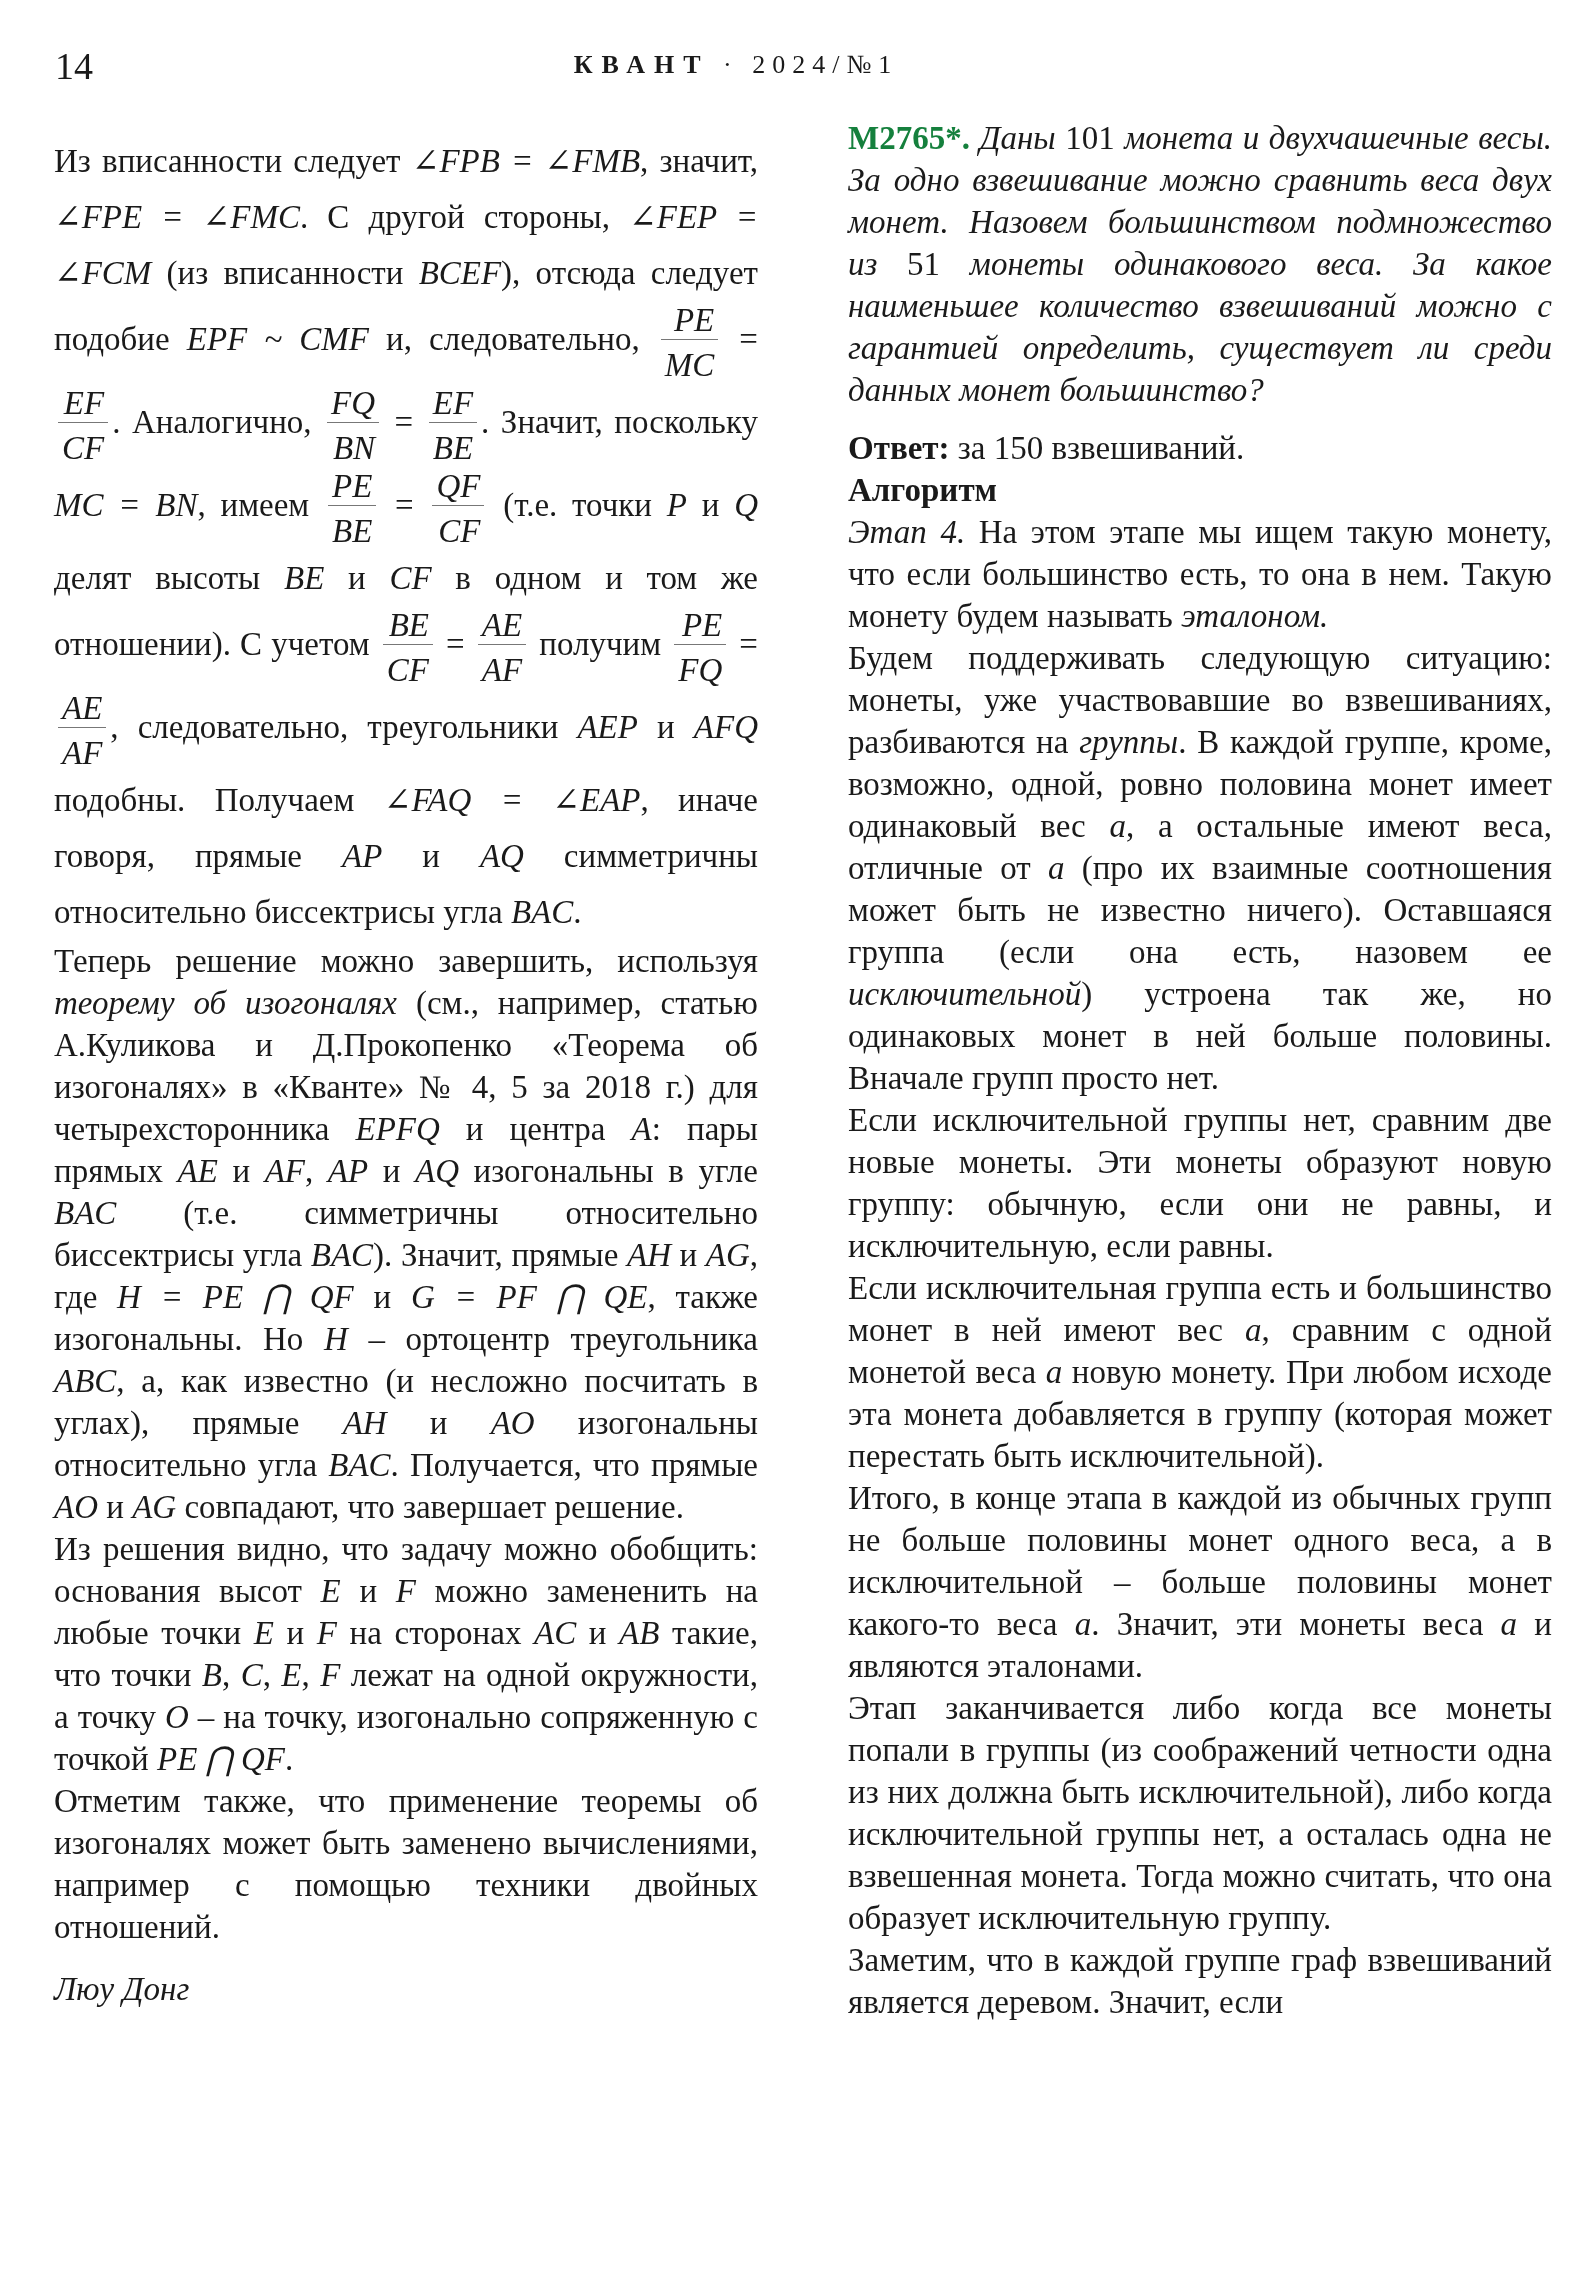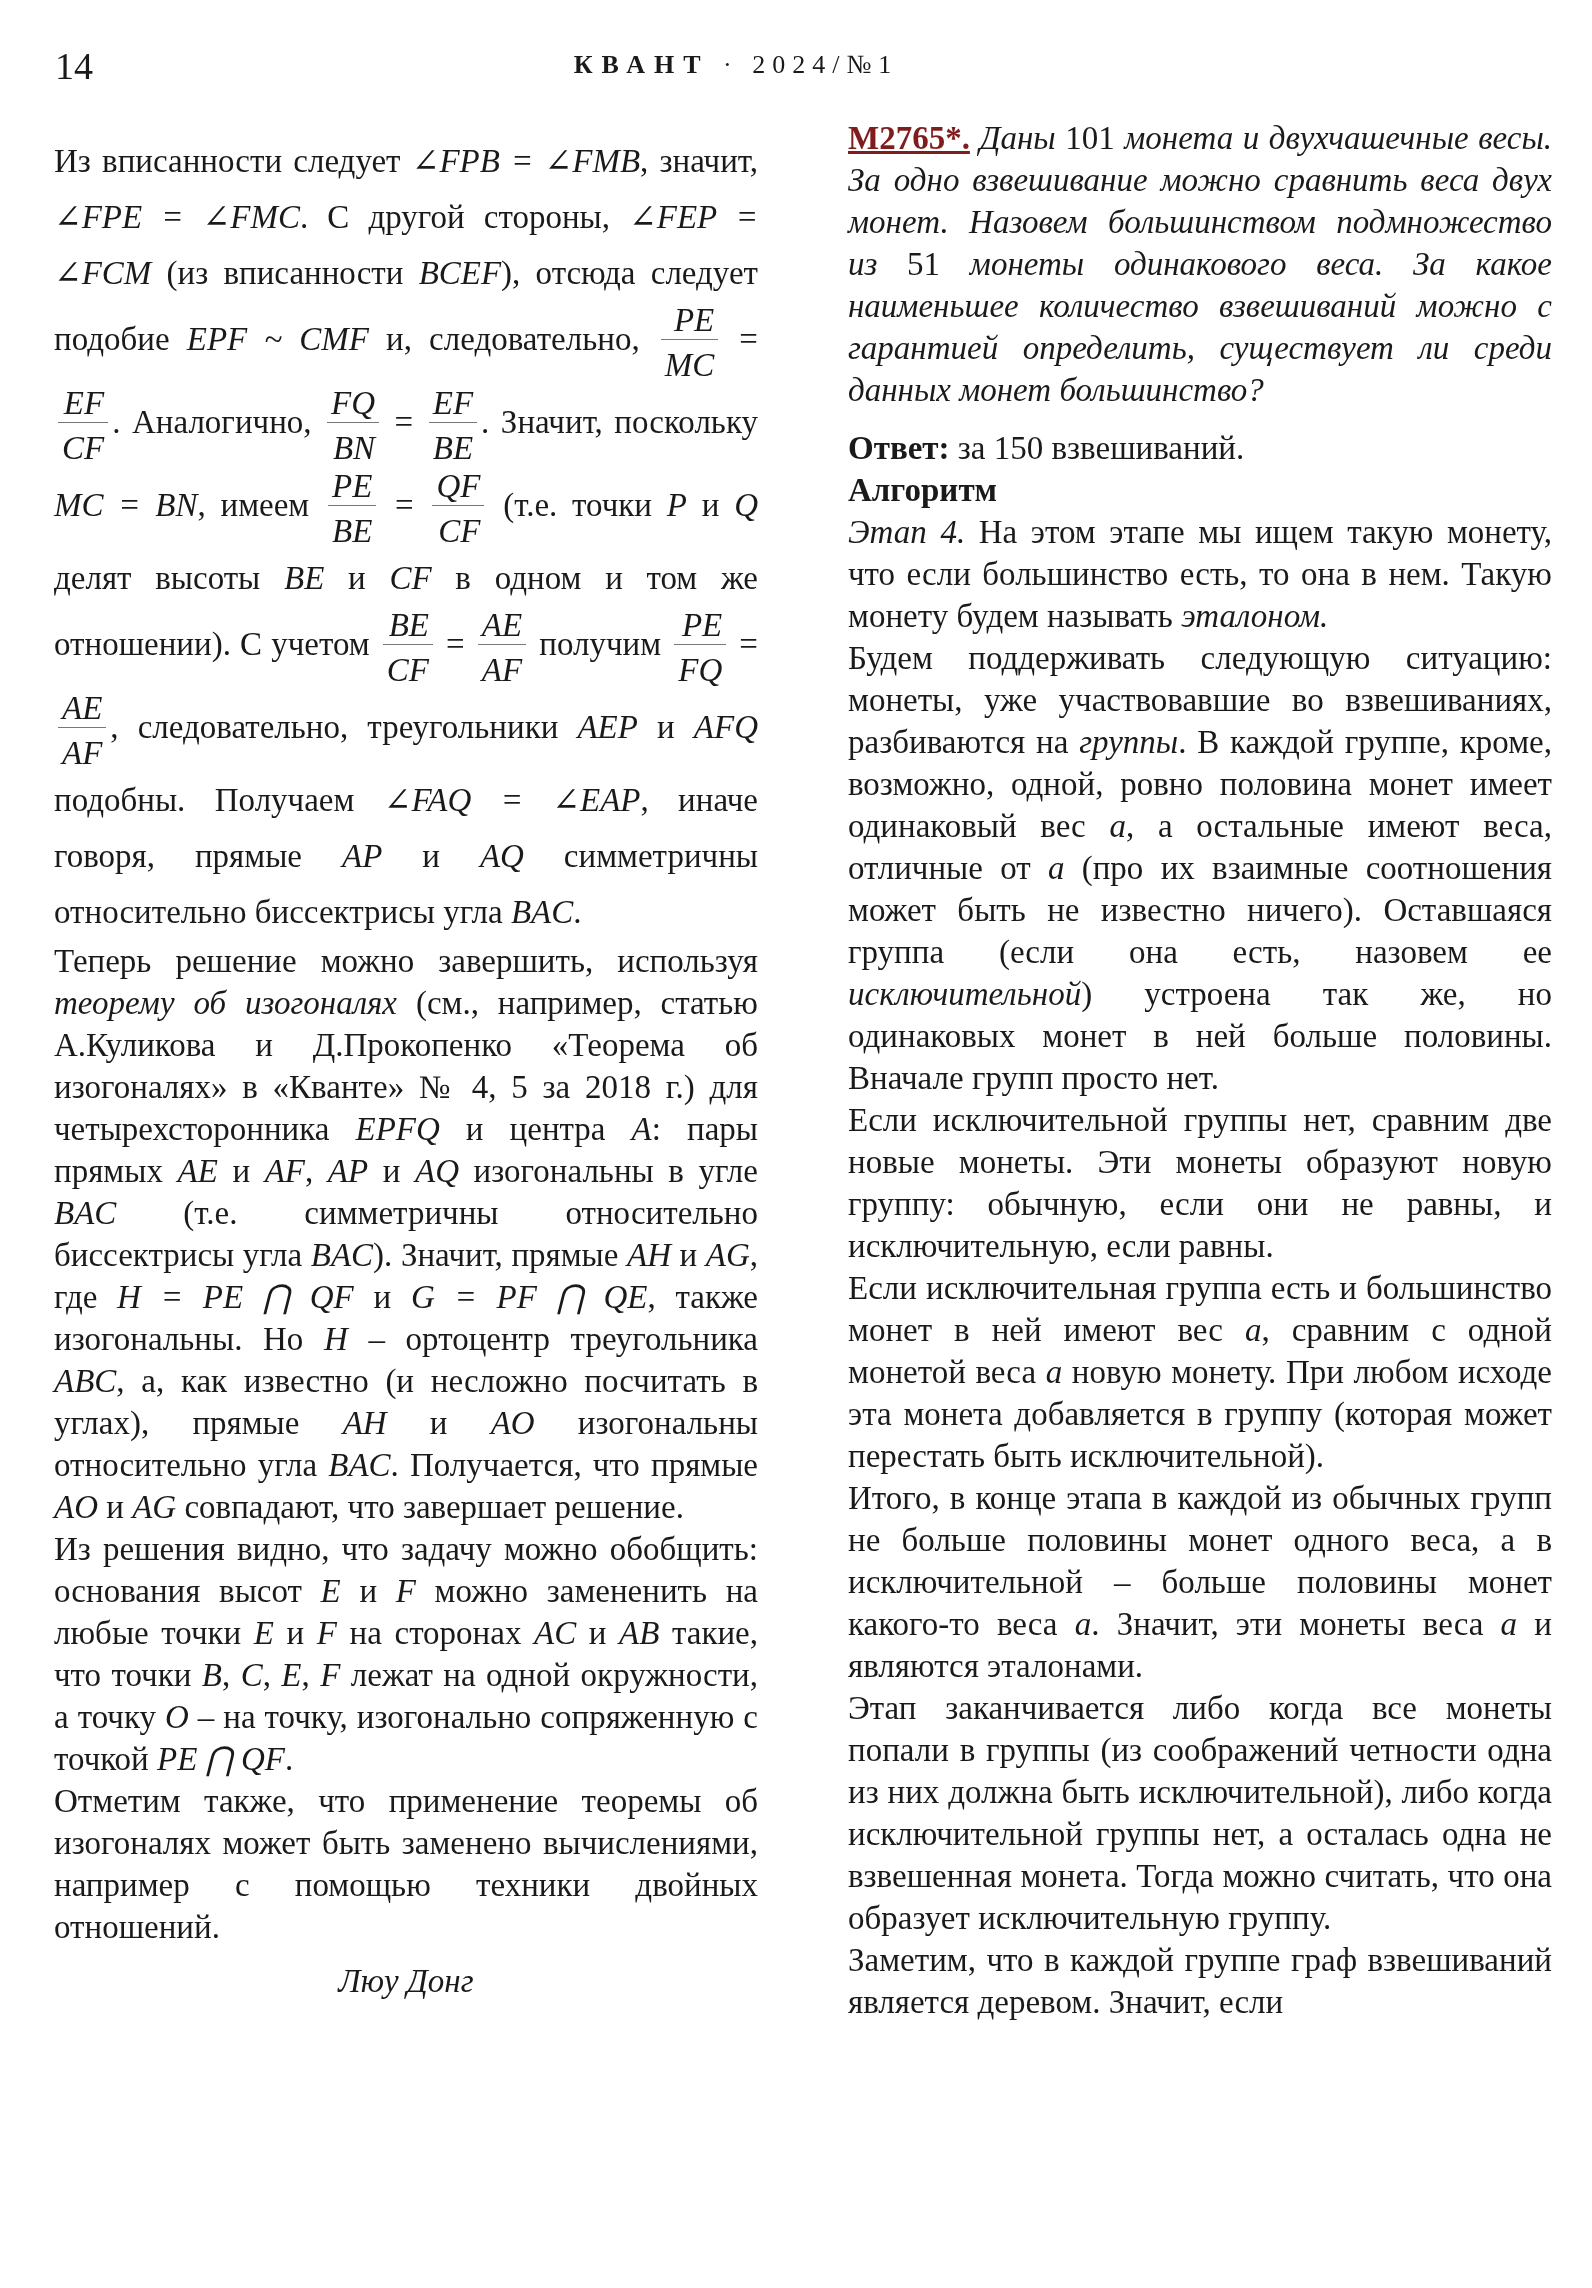--- a/index.html
+++ b/index.html
@@ -9,26 +9,26 @@
   .page-num { position:absolute; left:55px; top:4px; font-size:38px; }
   .running { position:absolute; left:0; width:1472px; top:10px; text-align:center; font-size:26px; letter-spacing:7px; }
   .running .mag { font-weight:bold; letter-spacing:9px; }
   .col { position:absolute; top:117px; width:704px; font-size:33px; line-height:42px; text-align:justify; }
   .col-left { left:54px; }
   .col-right { left:848px; }
   .para { margin:0; text-indent:0; }
   .gap { height:16px; }
   i, .it { font-style:italic; }
   b { font-weight:bold; }
-  .pnum { color:#7f1d1d; font-weight:bold; font-style:normal;text-decoration:underline; }
+  .pnum { color:#15803d; font-weight:bold; font-style:normal; }
   .frac { display:inline-block; vertical-align:middle; text-align:right; font-style:italic; margin:0 4px; line-height:38px; }
   .frac .num { display:block; border-bottom:1.5px solid #777; padding:0 4px; }
   .frac .den { display:block; padding:0 4px;margin-top:6px; }
   .tall { line-height:56px; }
-  .signature { text-align:center; font-style:italic; margin-top:12px; }
+  .signature { text-align:left; font-style:italic; margin-top:20px; }
 </style>
 </head>
 <body>
 
 <div class="header">
   <span class="page-num">14</span>
   <div class="running">
     <span class="mag">КВАНТ</span>
     <span>·</span>
     <span>2024/№1</span>

